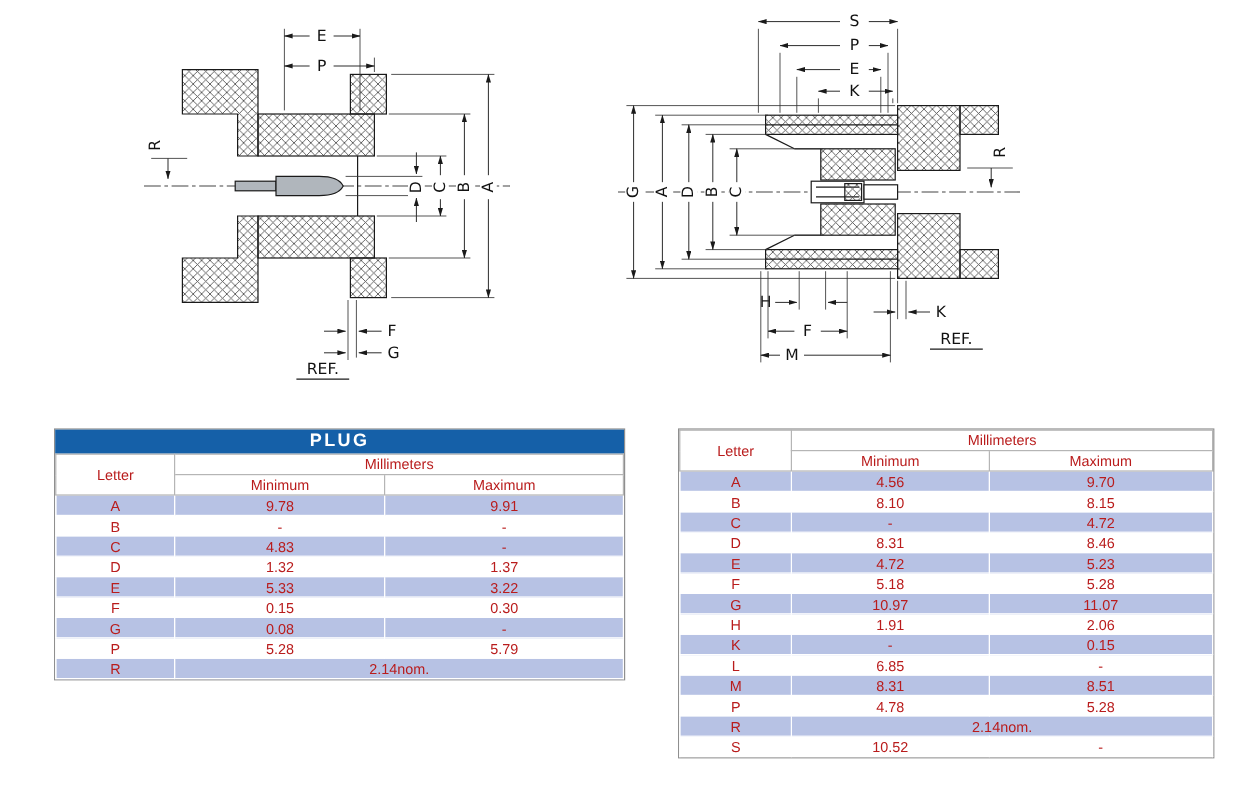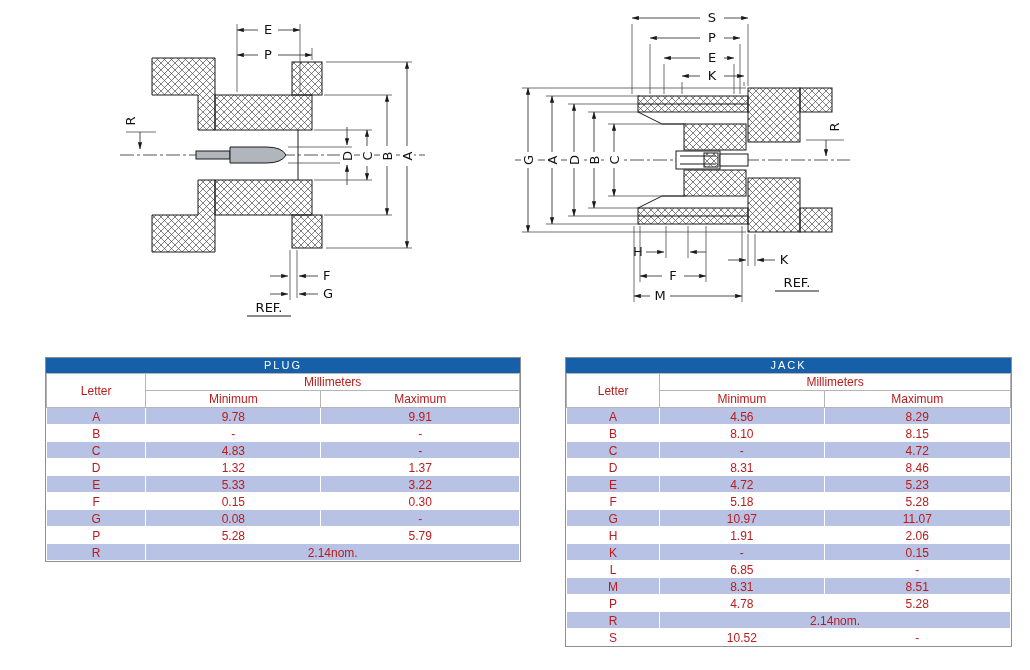--- a/index.html
+++ b/index.html
@@ -10,22 +10,22 @@
   svg text{font-family:"DejaVu Sans", sans-serif;font-size:13px;fill:#111;}
   .cl{stroke:#444;stroke-width:0.9;stroke-dasharray:14 3 3 3;}
   .ol{stroke:#1a1a1a;stroke-width:1;fill:none;}
   .hatch{fill:url(#xh);stroke:#1a1a1a;stroke-width:1;}
   .pin{fill:#b0b6bc;stroke:#1a1a1a;stroke-width:1;}
   .contact{fill:#fff;stroke:#1a1a1a;stroke-width:1;}
   .ext{stroke:#333;stroke-width:0.7;}
   .dim{stroke:#222;stroke-width:0.8;}
   .lbg{fill:#fff;}
   .tbl{position:absolute;border:1px solid #8f8f8f;background:#fff;}
-  .tbl-title{background:#1560a8;color:#fff;font-weight:normal;text-align:center;
-    font-size:11px;padding:1px 12px 2px;letter-spacing:2px;}
+  .tbl-title{background:#1560a8;color:#fff;font-weight:bold;text-align:center;
+    font-size:15px;padding:1px 12px 2px;letter-spacing:2px;}
   .tbl table{width:100%;border-collapse:collapse;table-layout:fixed;font-size:12px;color:#b91c1c;}
   .tbl th{font-weight:normal;border:1px solid #b5b5b5;height:16px;padding:0;}
   .tbl td{border:1px solid #fff;height:15px;text-align:center;padding:1px 2px 0;}
   .tbl tr.shade td{background:#b7c2e4;}
 </style>
 </head>
 <body>
 
 <svg style="position:absolute;left:0;top:0;" width="1030" height="345" viewBox="0 0 1030 345">
   <defs>
@@ -285,42 +285,41 @@
         </tr>
       <tr class="shade">
           <td>R</td>
           <td colspan="2">2.14nom.</td>
         </tr>
     </tbody>
   </table>
 </div>
 
 <div class="tbl" style="left:565px;top:357px;width:445px;">
-  <div class="tbl-title">JACK</div>
   <table>
     <colgroup>
         <col style="width:21%">
         <col style="width:37%">
         <col style="width:42%">
       </colgroup>
     <thead>
       <tr>
         <th rowspan="2">Letter</th>
         <th colspan="2">Millimeters</th>
       </tr>
       <tr>
         <th>Minimum</th>
         <th>Maximum</th>
       </tr>
     </thead>
     <tbody>
       <tr class="shade">
           <td>A</td>
           <td>4.56</td>
-          <td>8.29</td>
+          <td>9.70</td>
         </tr>
       <tr>
           <td>B</td>
           <td>8.10</td>
           <td>8.15</td>
         </tr>
       <tr class="shade">
           <td>C</td>
           <td>-</td>
           <td>4.72</td>

